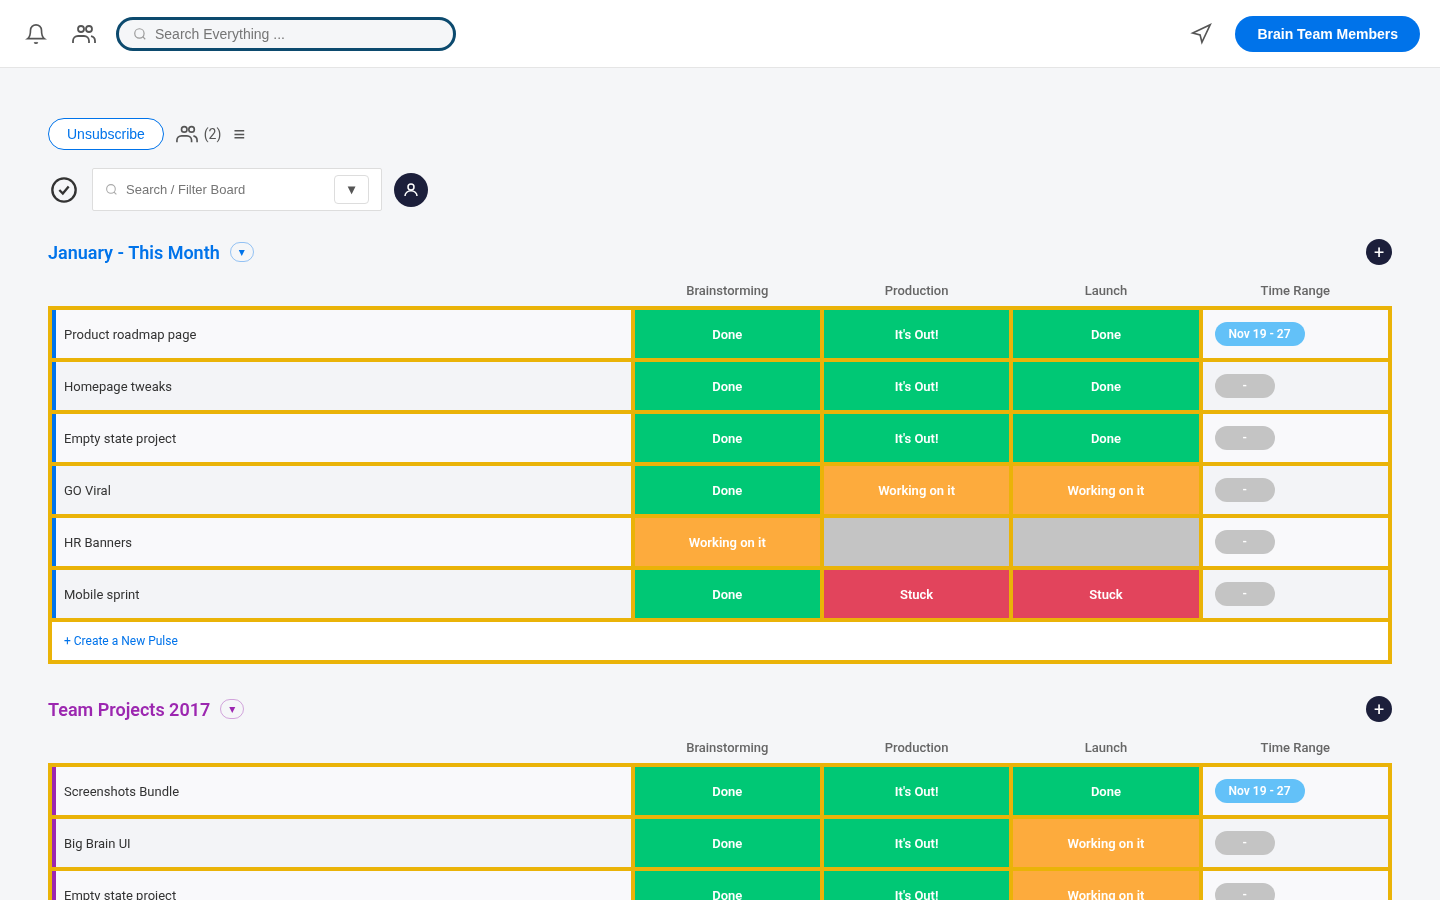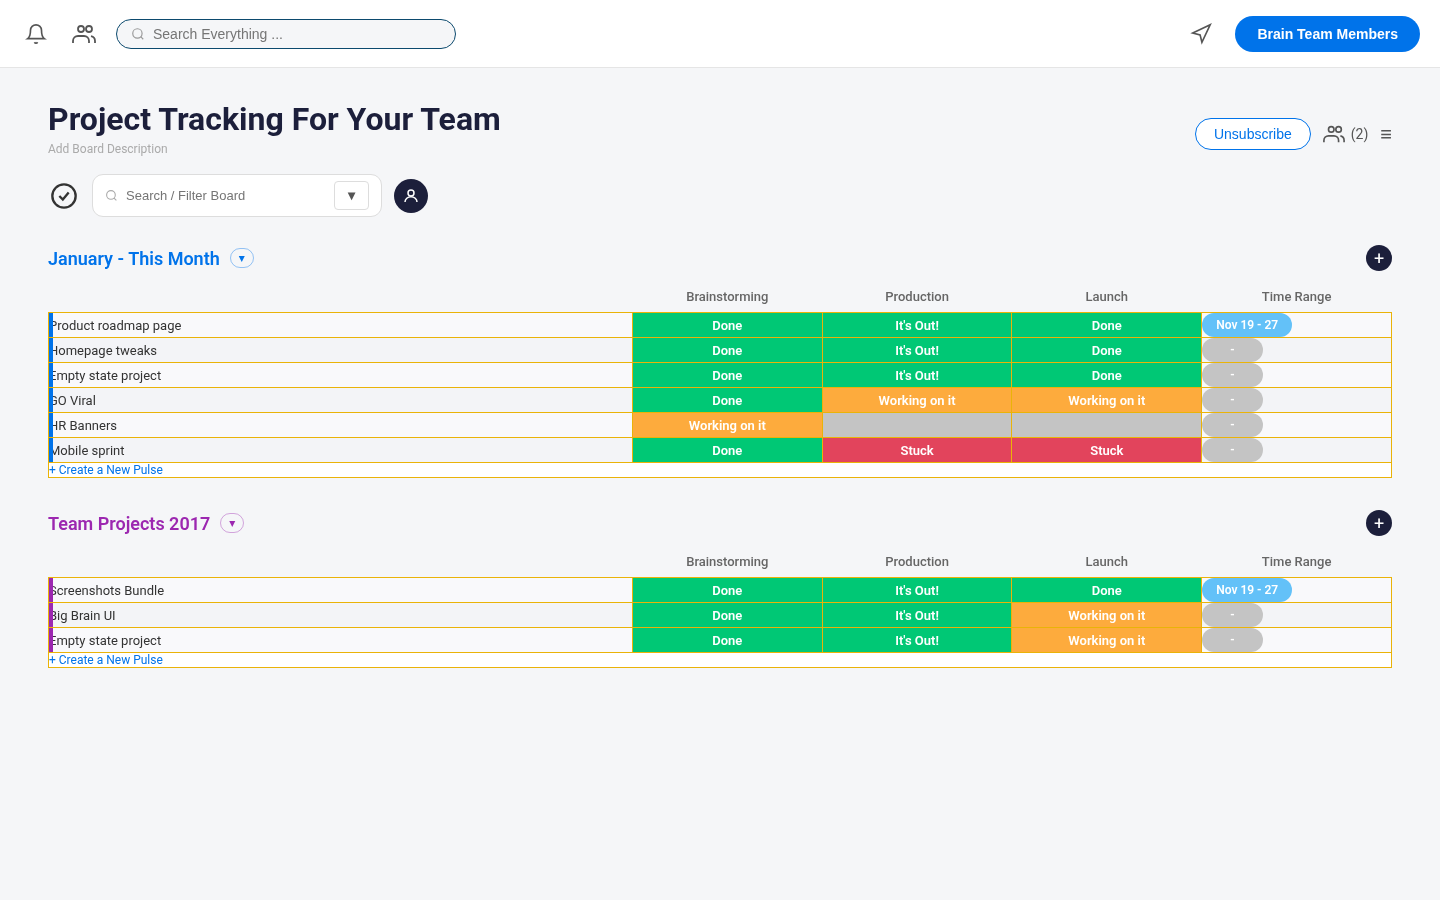--- a/index.html
+++ b/index.html
@@ -6,21 +6,21 @@
     body { font-family: -apple-system, BlinkMacSystemFont, 'Segoe UI', Roboto, sans-serif; background: #f5f6f8; color: #333; font-size: 14px; }
 
     
     .top-nav {
       display: flex; align-items: center; background: #fff;
       padding: 0 20px; height: 68px; border-bottom: 1px solid #e5e5e5;
       gap: 16px;
     }
     .nav-icon { width: 32px; height: 32px; display: flex; align-items: center; justify-content: center; cursor: pointer; }
     .search-bar {
-      display: flex; align-items: center; background: #f5f6f8; border: 1px solid #0c4a6e;
+      display: flex; align-items: center; background: #f5f6f8; border: 3px solid #0c4a6e;
       border-radius: 20px; padding: 6px 14px; gap: 8px; flex: 0 0 340px;
     }
     .search-bar input { border: none; background: transparent; outline: none; font-size: 14px; color: #555; width: 260px; }
     .nav-spacer { flex: 1; }
     .announce-icon { width: 36px; height: 36px; display: flex; align-items: center; justify-content: center; cursor: pointer; }
     .invite-btn {
       background: #0073ea; color: #fff; border: none; border-radius: 24px;
       padding: 10px 22px; font-size: 14px; font-weight: 600; cursor: pointer;
       white-space: nowrap;
     }
@@ -35,21 +35,21 @@
     .unsubscribe-btn {
       border: 1.5px solid #0073ea; background: #fff; color: #0073ea;
       border-radius: 20px; padding: 7px 18px; font-size: 14px; font-weight: 500; cursor: pointer;
     }
     .team-members-btn { display: flex; align-items: center; gap: 6px; cursor: pointer; font-size: 14px; color: #555; }
     .menu-icon { font-size: 20px; color: #555; cursor: pointer; }
 
     
     .board-toolbar { display: flex; align-items: center; gap: 12px; margin: 18px 0 28px 0; }
     .board-search {
-      display: flex; align-items: center; border: 1px solid #ddd; border-radius: 11px;
+      display: flex; align-items: center; border: 1px solid #ddd; border-radius: 2px;
       background: #fff; padding: 6px 12px; gap: 8px; min-width: 260px;
     }
     .board-search input { border: none; outline: none; font-size: 13px; color: #555; width: 200px; }
     .filter-dropdown-btn {
       background: #fff; border: 1px solid #ddd; border-radius: 4px;
       padding: 6px 10px; cursor: pointer; color: #555;
     }
     .avatar-btn { width: 34px; height: 34px; border-radius: 50%; background: #1c1f3b; display: flex; align-items: center; justify-content: center; cursor: pointer; }
     .pulse-icon { width: 32px; height: 32px; display: flex; align-items: center; justify-content: center; cursor: pointer; }
 
@@ -64,21 +64,21 @@
     .board-table thead th {
       font-size: 13px; font-weight: 500; color: #666; padding: 8px 12px;
       text-align: center; background: transparent;
     }
     .board-table thead th:first-child { text-align: left; }
     .col-name { width: 40%; }
     .col-status { width: 13%; }
 
     .board-table tbody tr { background: #f9f9fb; }
     .board-table tbody tr:nth-child(even) { background: #f3f4f7; }
-    .board-table tbody td { padding: 0; border: 1px solid #eab308; }
+    .board-table tbody td { padding: 12px; border: 4px solid #eab308; }
 
     .row-label { padding: 12px 16px; font-size: 13px; color: #333; position: relative; }
     .row-left-border { position: absolute; left: 0; top: 0; bottom: 0; width: 4px; background: #0073ea; }
     .row-left-border.purple { background: #9c27b0; }
 
     .status-cell {
       text-align: center; padding: 12px 8px; font-size: 13px; font-weight: 600; color: #fff;
     }
     .status-done { background: #00c875; }
     .status-itsout { background: #00c875; }
@@ -134,24 +134,20 @@
     <svg width="22" height="22" viewBox="0 0 24 24" fill="none" stroke="#555" stroke-width="1.8">
       <path d="M3 11l19-9-9 19-2-8-8-2z"></path>
     </svg>
   </div>
   <button class="invite-btn">Brain Team Members</button>
 </nav>
 
 <div class="page-content">
 
   <div class="board-header">
-    <div>
-      <div class="board-title">Project Tracking For Your Team</div>
-      <div class="board-desc">Add Board Description</div>
-    </div>
     <div class="board-actions">
       <button class="unsubscribe-btn">Unsubscribe</button>
       <div class="team-members-btn">
         <svg width="22" height="22" viewBox="0 0 24 24" fill="none" stroke="#555" stroke-width="1.8">
           <circle cx="9" cy="7" r="3"></circle>
             <circle cx="17" cy="7" r="3"></circle>
           <path d="M1 21v-2a5 5 0 0 1 5-5h6a5 5 0 0 1 5 5v2"></path>
           <path d="M23 21v-2a5 5 0 0 0-4-4.9"></path>
         </svg>
         <span>(2)</span>

